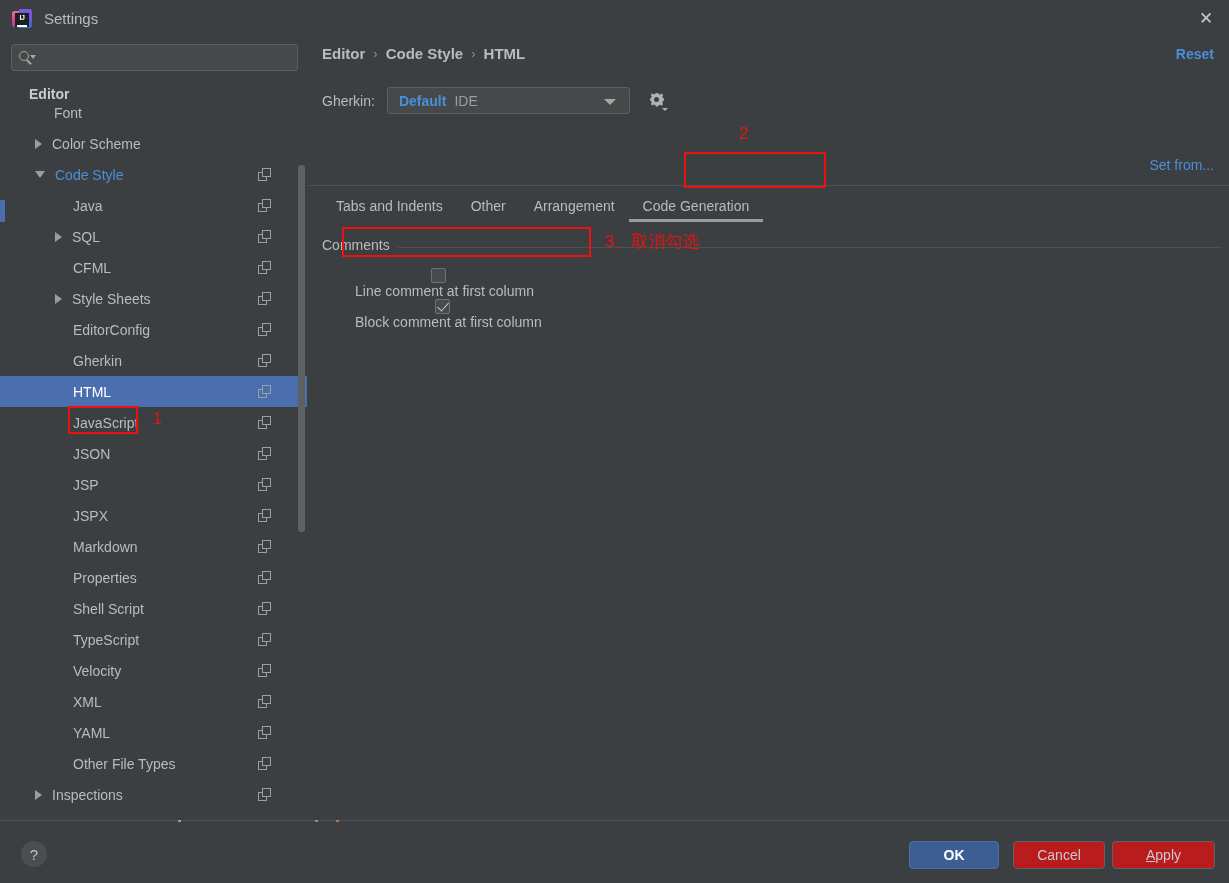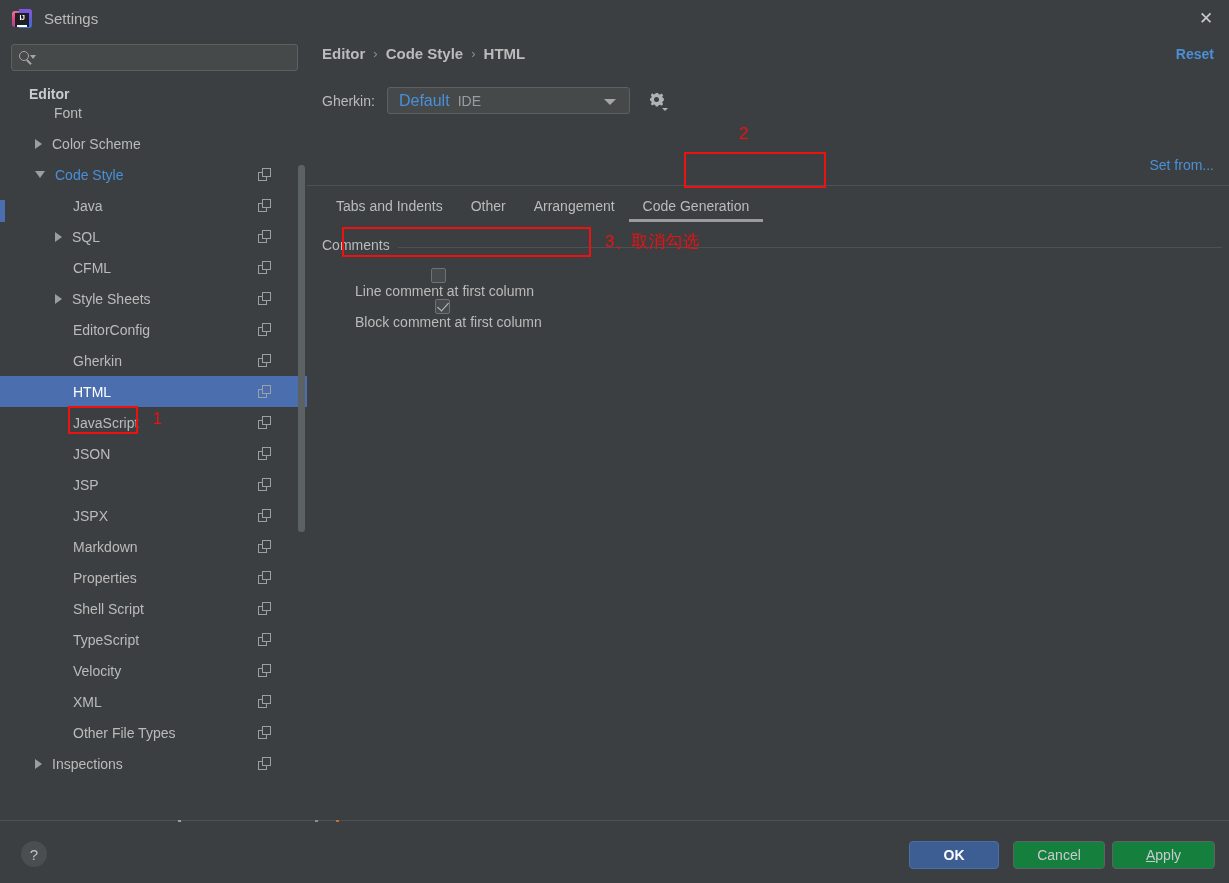--- a/index.html
+++ b/index.html
@@ -180,21 +180,21 @@
     position: absolute; left: 15px; top: 50px;
     display: flex; align-items: center;
   }
   #scheme-label { color: #bbbbbb; font-size: 14px; margin-right: 12px; }
   #scheme-select {
     width: 243px; height: 27px; background: #45494a;
     border: 1px solid #5e6060; border-radius: 3px;
     display: flex; align-items: center; position: relative; cursor: pointer;
   }
   #scheme-select .val-primary {
-    margin-left: 11px; color: #4a90d9; font-size: 16px; font-weight: normal;
+    margin-left: 11px; color: #4a90d9; font-size: 14px; font-weight: bold;
   }
   #scheme-select .val-secondary {
     margin-left: 8px; color: #9a9da1; font-size: 14px;
   }
   #scheme-select .sel-arrow {
     position: absolute; right: 13px; top: 11px;
     border-left: 6px solid transparent; border-right: 6px solid transparent;
     border-top: 6px solid #a6a6a6;
   }
   #gear-btn {
@@ -285,21 +285,21 @@
     background: #3c3f41; border-top: 1px solid #4e5153;
   }
   #help-btn {
     position: absolute; left: 21px; top: 20px; width: 26px; height: 26px;
     border-radius: 50%; background: #4a4e51;
     display: flex; align-items: center; justify-content: center;
     color: #c0c4c8; font-size: 15px; cursor: pointer;
   }
   .dlg-btn {
     position: absolute; top: 20px; height: 28px;
-    border: 1px solid #5e6264; border-radius: 4px; background: #15803d;
+    border: 1px solid #5e6264; border-radius: 4px; background: #b91c1c;
     color: #c8cbd0; font-size: 14px; cursor: pointer;
     display: flex; align-items: center; justify-content: center;
     font-family: "Liberation Sans", sans-serif;
   }
   #ok-btn {
     left: 909px; width: 90px;
     background: #3c5e93; border-color: #4a6fa8; color: #ffffff; font-weight: bold;
   }
   #cancel-btn { left: 1013px; width: 92px; }
   #apply-btn  { left: 1112px; width: 103px; }
@@ -495,20 +495,28 @@
             <div style="width: 73px; flex: 0 0 auto;"></div>
             <span class="tree-label">Velocity</span>
             <span class="copy-icon">
               <span class="sq1"></span>
               <span class="sq2"></span>
             </span>
           </div>
           <div class="tree-row">
             <div style="width: 73px; flex: 0 0 auto;"></div>
             <span class="tree-label">XML</span>
+            <span class="copy-icon">
+              <span class="sq1"></span>
+              <span class="sq2"></span>
+            </span>
+          </div>
+          <div class="tree-row">
+            <div style="width: 73px; flex: 0 0 auto;"></div>
+            <span class="tree-label">YAML</span>
             <span class="copy-icon">
               <span class="sq1"></span>
               <span class="sq2"></span>
             </span>
           </div>
           <div class="tree-row">
             <div style="width: 73px; flex: 0 0 auto;"></div>
             <span class="tree-label">Other File Types</span>
             <span class="copy-icon">
               <span class="sq1"></span>

